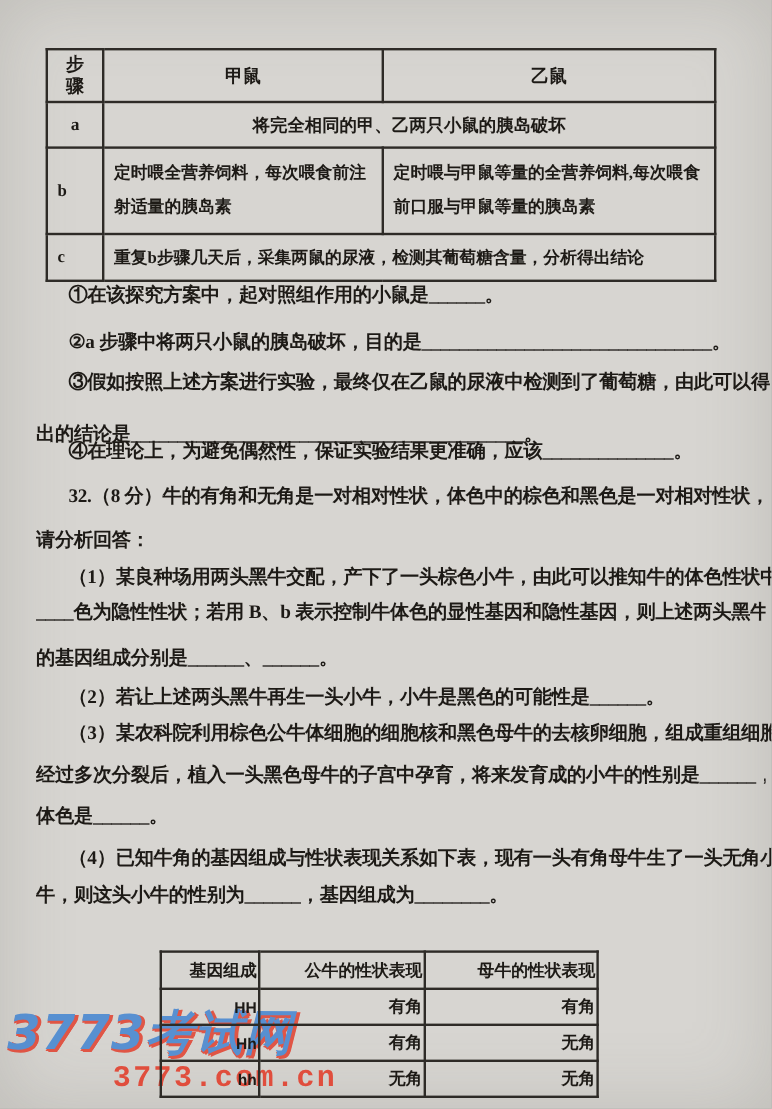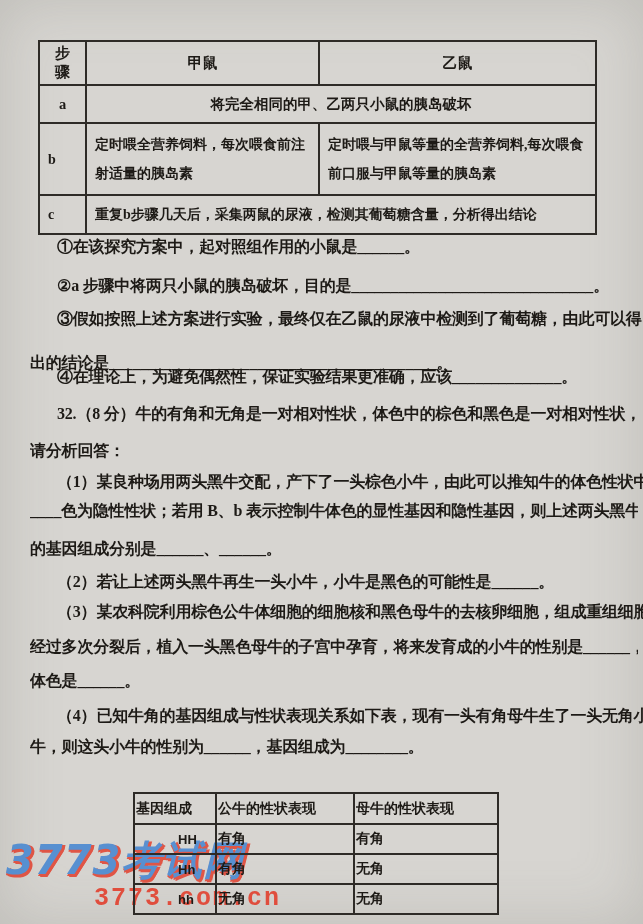--- a/index.html
+++ b/index.html
@@ -44,21 +44,21 @@
   .ind{padding-left:27px;}
   
   .t2{
     position:absolute;left:133px;top:792px;width:364px;
     border-collapse:collapse;table-layout:fixed;
     z-index:2;
   }
   .t2 th,.t2 td{
     border:2px solid #2e2b27;
     color:var(--ink);
-    font-weight:bold;text-align:left;
+    font-weight:bold;text-align:right;
     overflow:hidden;
   }
   .t2 th{height:27px;font-size:14px;}
   .t2 td{height:26px;font-size:14px;}
   .t2 td.geno{font-family:Liberation Sans, sans-serif;font-size:13px;padding-left:43px;}
   
   .watermark{position:absolute;left:0;top:0;width:100%;height:100%;z-index:1;pointer-events:none;}
   .wm-title{
     position:absolute;left:6px;top:833px;
     font-family:"DejaVu Sans",sans-serif;

